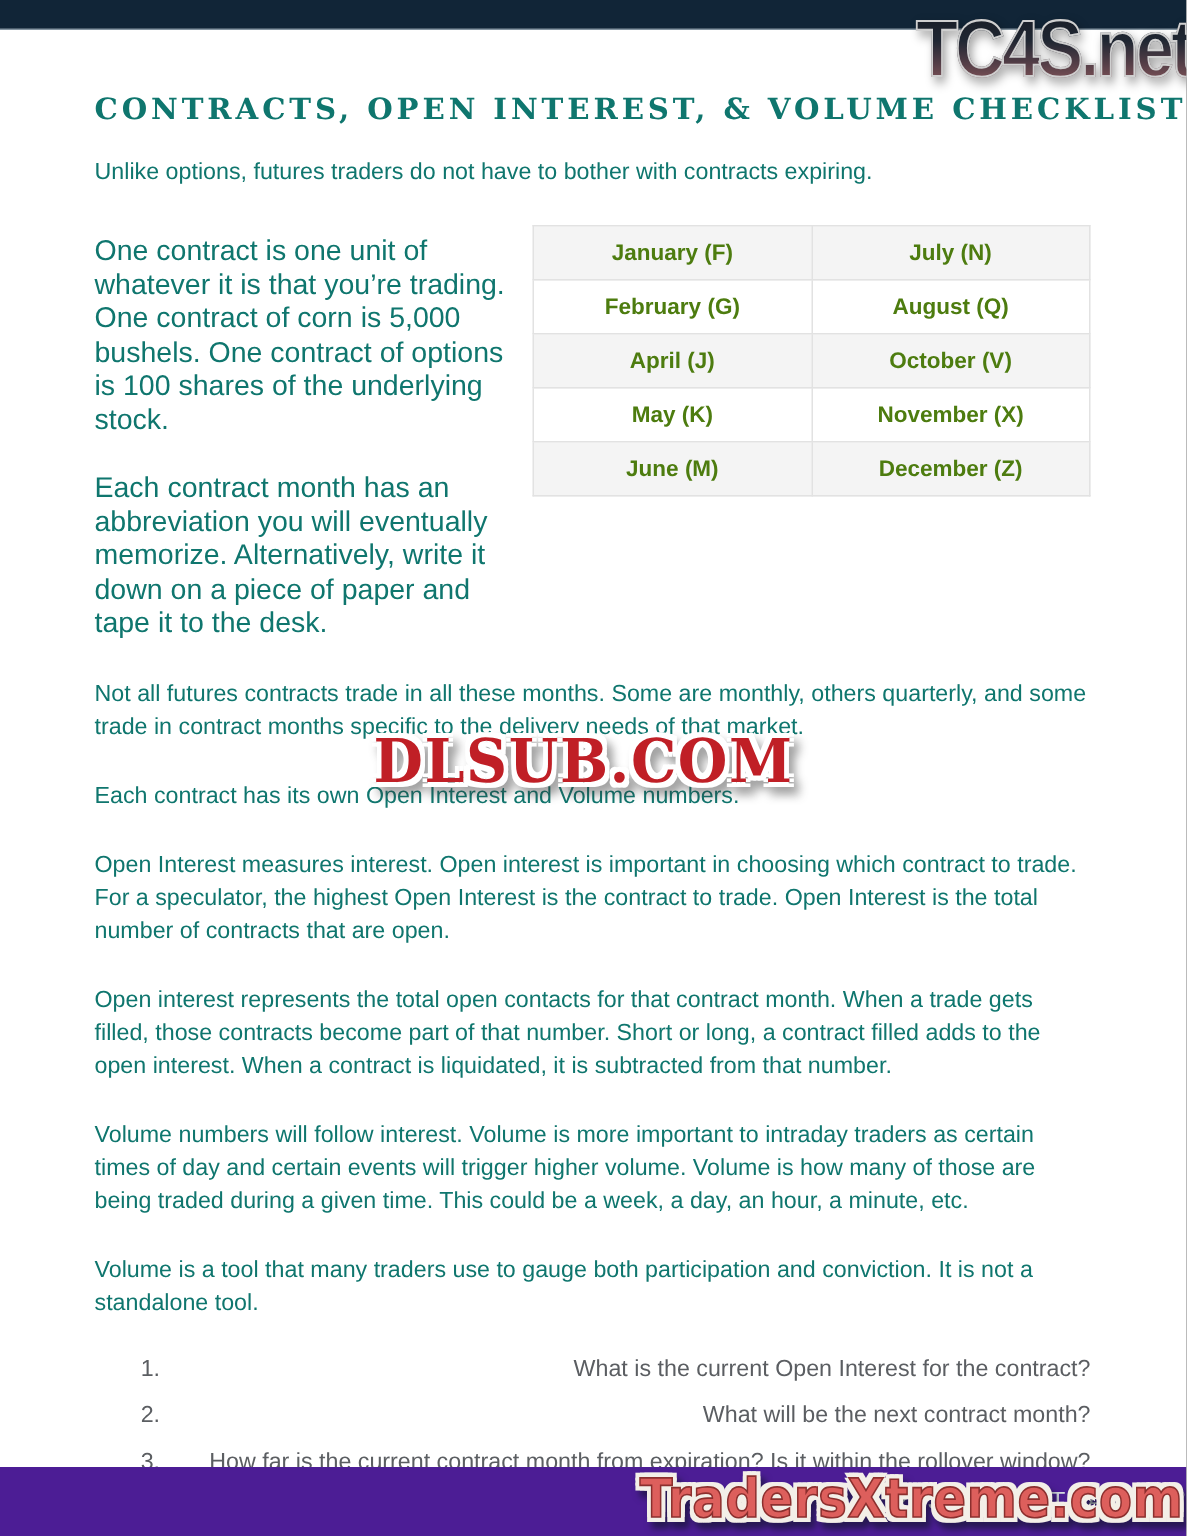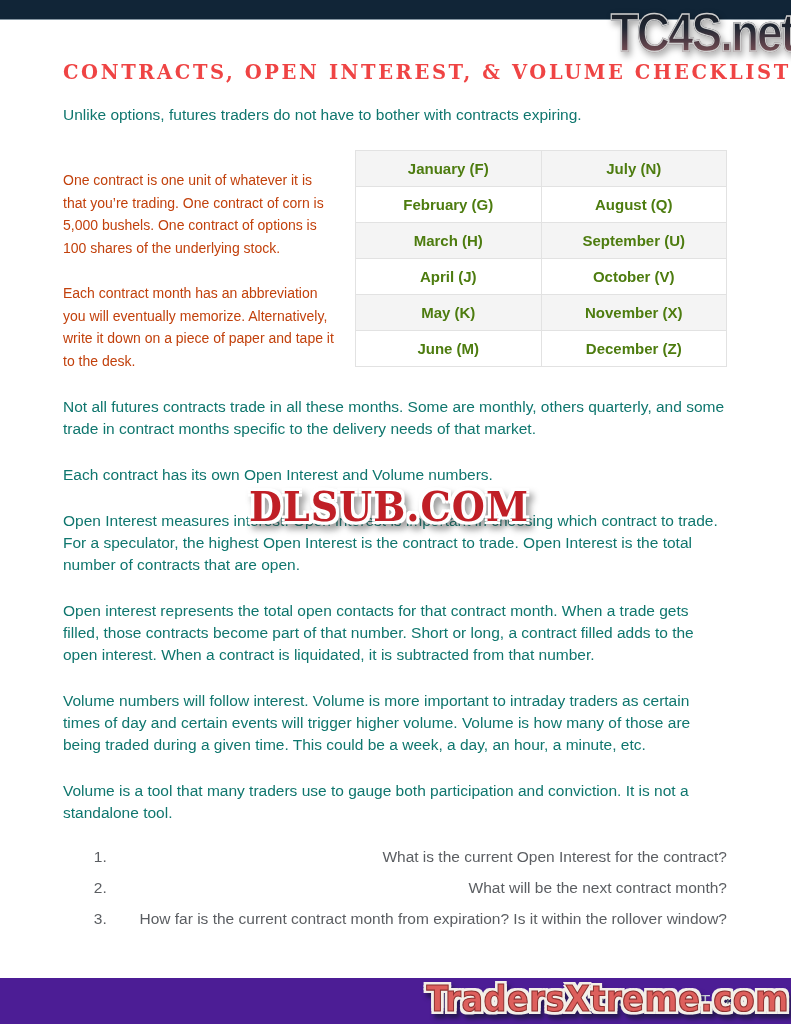--- a/index.html
+++ b/index.html
@@ -23,28 +23,28 @@
   .brand-text { color:#ffffff; font-size:16.5px; letter-spacing:1.2px; white-space:nowrap; }
   .brand-bold { font-weight:700; color:#ffffff; }
   .brand-light { font-weight:400; color:#d4dade; }
   .brand-reg { font-size:8px; color:#d4dade; vertical-align:super; margin-left:1px; }
 
   
   .content { position:absolute; top:19px; left:0; right:0; padding:42px 64px 0 63px; }
 
   h1.doc-title {
     font-family:"DejaVu Serif", serif; font-weight:700;
-    font-size:19.5px; letter-spacing:2.6px; color:#ef4444;
+    font-size:19.5px; letter-spacing:2.6px; color:#0f766e;
     margin:0 0 20px; white-space:nowrap;
   }
   p.body-p { margin:0 0 24px; font-size:15.5px; line-height:22px; color:#0f766e; }
 
   .columns { display:flex; margin:16px 0 24px; }
   .col-text { width:276px; margin-right:16px; padding-top:7px; }
-  .col-text p { margin:12px 0 23px; font-size:14px; line-height:22.5px; color:#c2410c; }
+  .col-text p { margin:0 0 23px; font-size:19px; line-height:22.5px; color:#0f766e; }
   .col-text p:last-child { margin-bottom:0; }
 
   table.months { flex:1; border-collapse:collapse; align-self:flex-start; width:381px; }
   table.months td {
     border:1px solid #e2e2e2; height:33px; text-align:center;
     font-weight:700; font-size:15px; color:#4d7c0f; width:50%;
   }
   table.months tr:nth-child(odd) td { background:#f4f4f4; }
 
   ol.checklist { margin:-2px 0 0; padding:0 0 0 48px;text-align:right; }
@@ -110,24 +110,20 @@
         <tbody>
           <tr>
             <td>January (F)</td>
             <td>July (N)</td>
           </tr>
           <tr>
             <td>February (G)</td>
             <td>August (Q)</td>
           </tr>
           <tr>
-            <td>March (H)</td>
-            <td>September (U)</td>
-          </tr>
-          <tr>
             <td>April (J)</td>
             <td>October (V)</td>
           </tr>
           <tr>
             <td>May (K)</td>
             <td>November (X)</td>
           </tr>
           <tr>
             <td>June (M)</td>
             <td>December (Z)</td>

